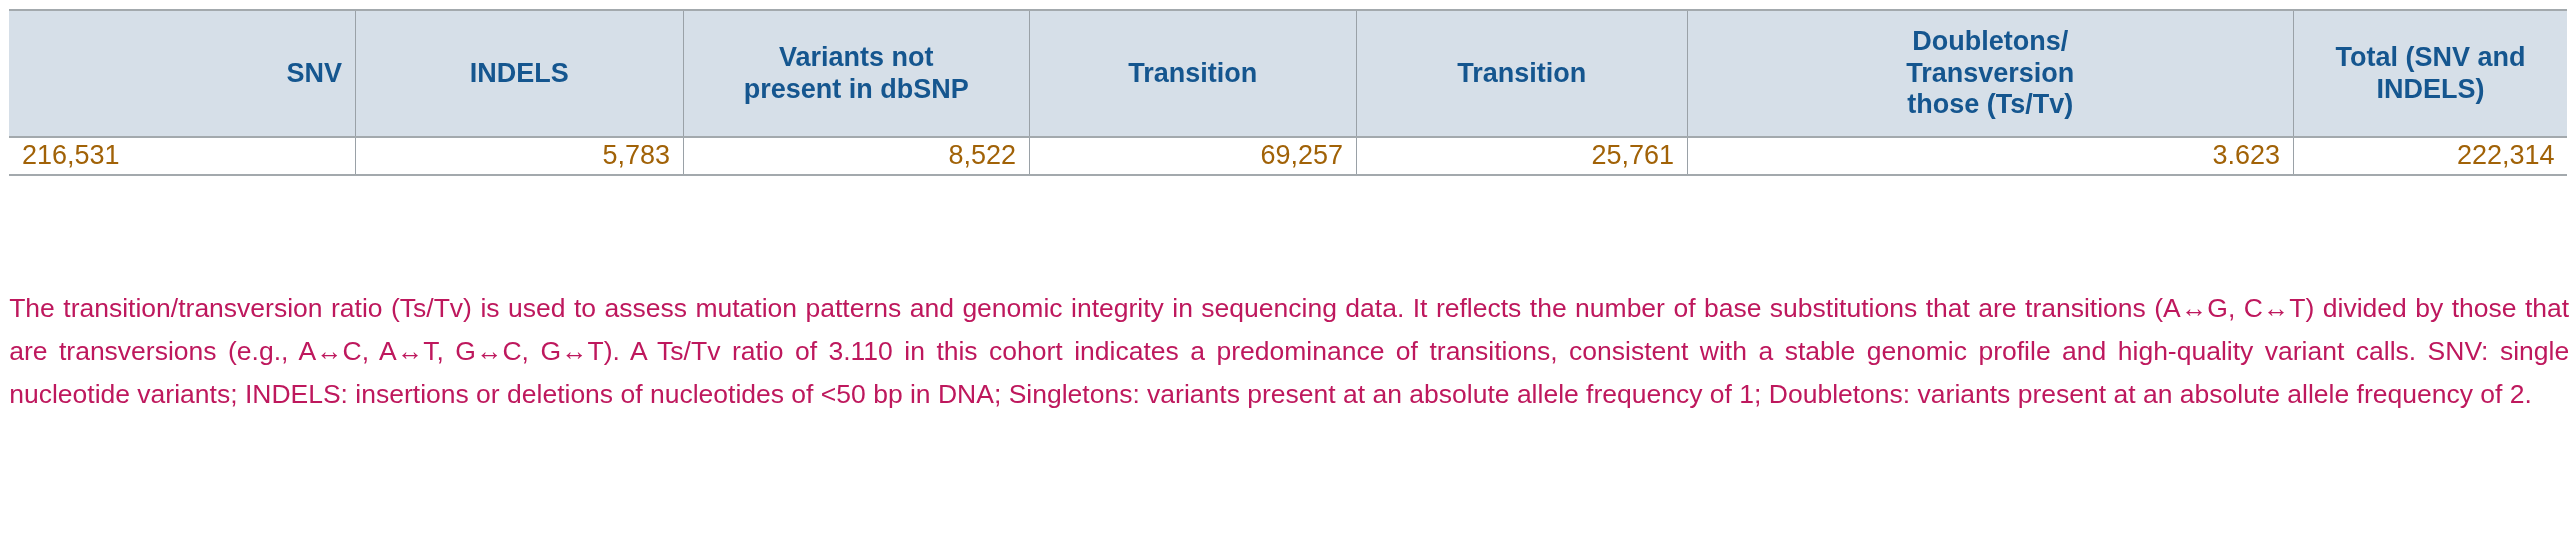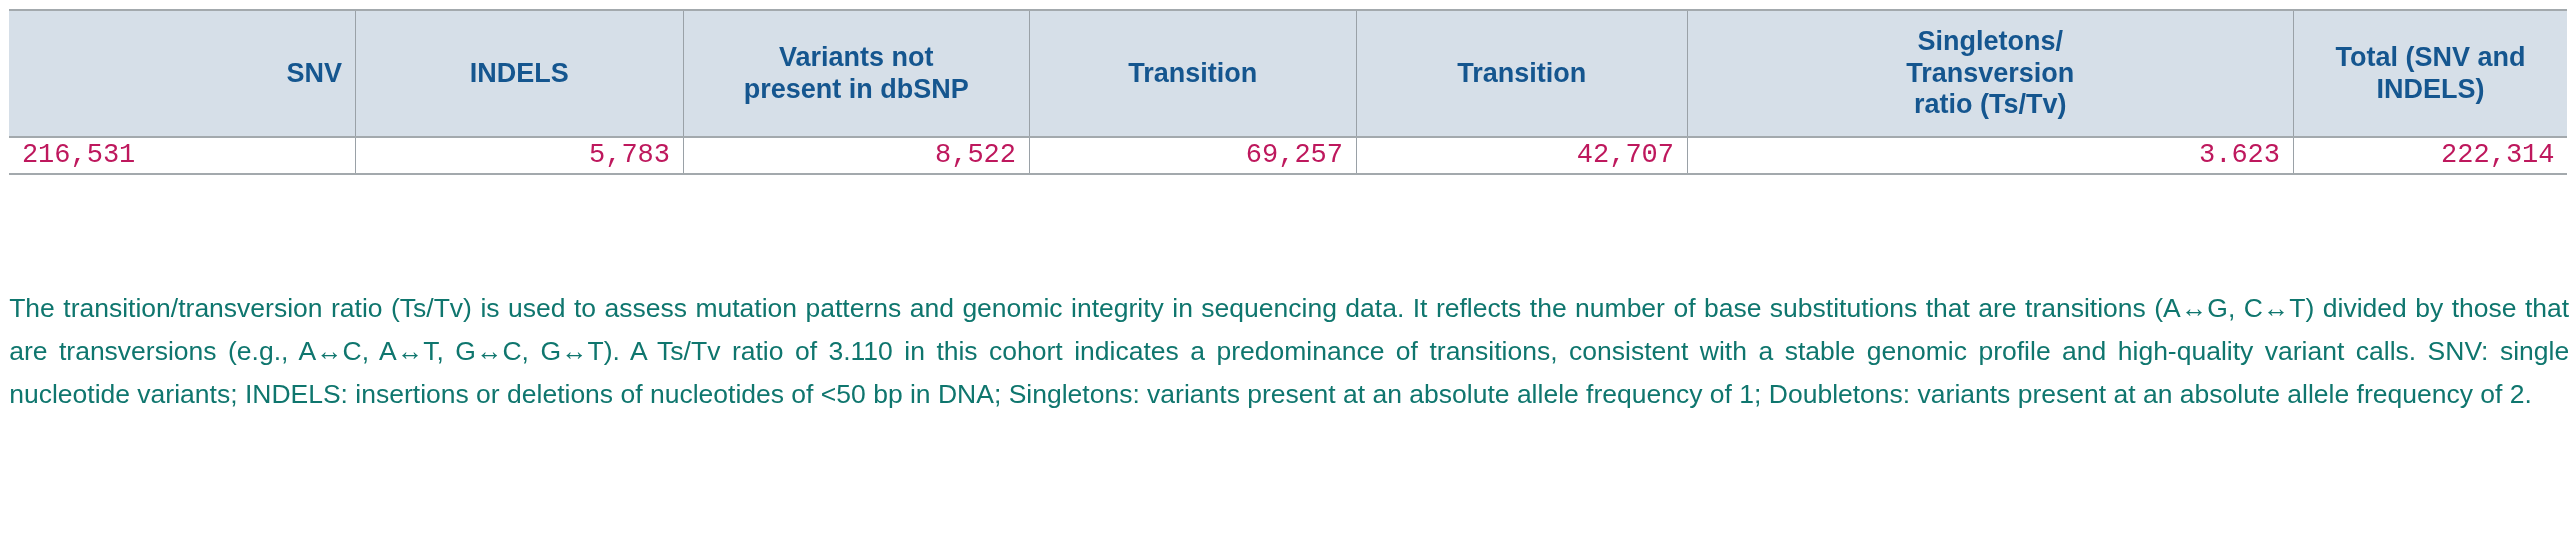--- a/index.html
+++ b/index.html
@@ -65,33 +65,32 @@
   }
   table.variant-table th.center {
     text-align: center;
   }
 
   table.variant-table tbody tr {
     background: #ffffff;
   }
 
   table.variant-table td {
-    color: #be185d;
+    color: #a16207;
     font-size: 27px;
     font-weight: normal;
     height: 30px;
     vertical-align: middle;
     padding: 2.3px 12.7px;
     border-left: 1.7px solid #9aa1a7;
     border-right: 1.7px solid #9aa1a7;
     border-top: 2.9px solid #a3a9ad;
     box-sizing: border-box;
     text-align: right;
     white-space: nowrap;
-    font-family: Liberation Mono, monospace;
   }
   table.variant-table td.col-first {
     border-left: none;
     text-align: left;
   }
   table.variant-table td.col-last {
     border-right: none;
     padding-left: 28px;
   }
 
@@ -104,21 +103,21 @@
   .c5 { width: 330px; }
   .c6 { width: 276px; }
   .c7 { width: 274px; }
 
   
   .caption {
     position: absolute;
     left: 9.2px;
     top: 287px;
     width: 2560px;
-    color: #0f766e;
+    color: #be185d;
     font-size: 26.5px;
     line-height: 43px;
     text-align: justify;
     text-justify: inter-word;
     font-family: "Liberation Sans", sans-serif;
   }
 </style>
 </head>
 <body>
 
@@ -148,37 +147,37 @@
             <span>Variants not</span><br>
             <span>present in dbSNP</span>
           </th>
           <th class="center">
             <span>Transition</span>
           </th>
           <th class="center">
             <span>Transition</span>
           </th>
           <th class="center" colspan="2">
-            <span>Singletons/</span><br>
+            <span>Doubletons/</span><br>
             <span>Transversion</span><br>
-            <span>ratio (Ts/Tv)</span>
+            <span>those (Ts/Tv)</span>
           </th>
           <th class="center col-last">
             <span>Total (SNV and</span><br>
             <span>INDELS)</span>
           </th>
         </tr>
       </thead>
       <tbody>
         <tr>
           <td class="col-first">216,531</td>
           <td>5,783</td>
           <td>8,522</td>
           <td>69,257</td>
-          <td>42,707</td>
+          <td>25,761</td>
           <td colspan="2">3.623</td>
           <td class="col-last">222,314</td>
         </tr>
       </tbody>
     </table>
   </div>
 
   <div class="caption">
     <span>The transition/transversion ratio (Ts/Tv) is used to assess mutation patterns and genomic integrity in sequencing data. It reflects the number of base substitutions that are transitions (A↔G, C↔T) divided by those that are transversions (e.g., A↔C, A↔T, G↔C, G↔T). A Ts/Tv ratio of 3.110 in this cohort indicates a predominance of transitions, consistent with a stable genomic profile and high-quality variant calls. SNV: single nucleotide variants; INDELS: insertions or deletions of nucleotides of &lt;50 bp in DNA; Singletons: variants present at an absolute allele frequency of 1; Doubletons: variants present at an absolute allele frequency of 2.</span>
   </div>

